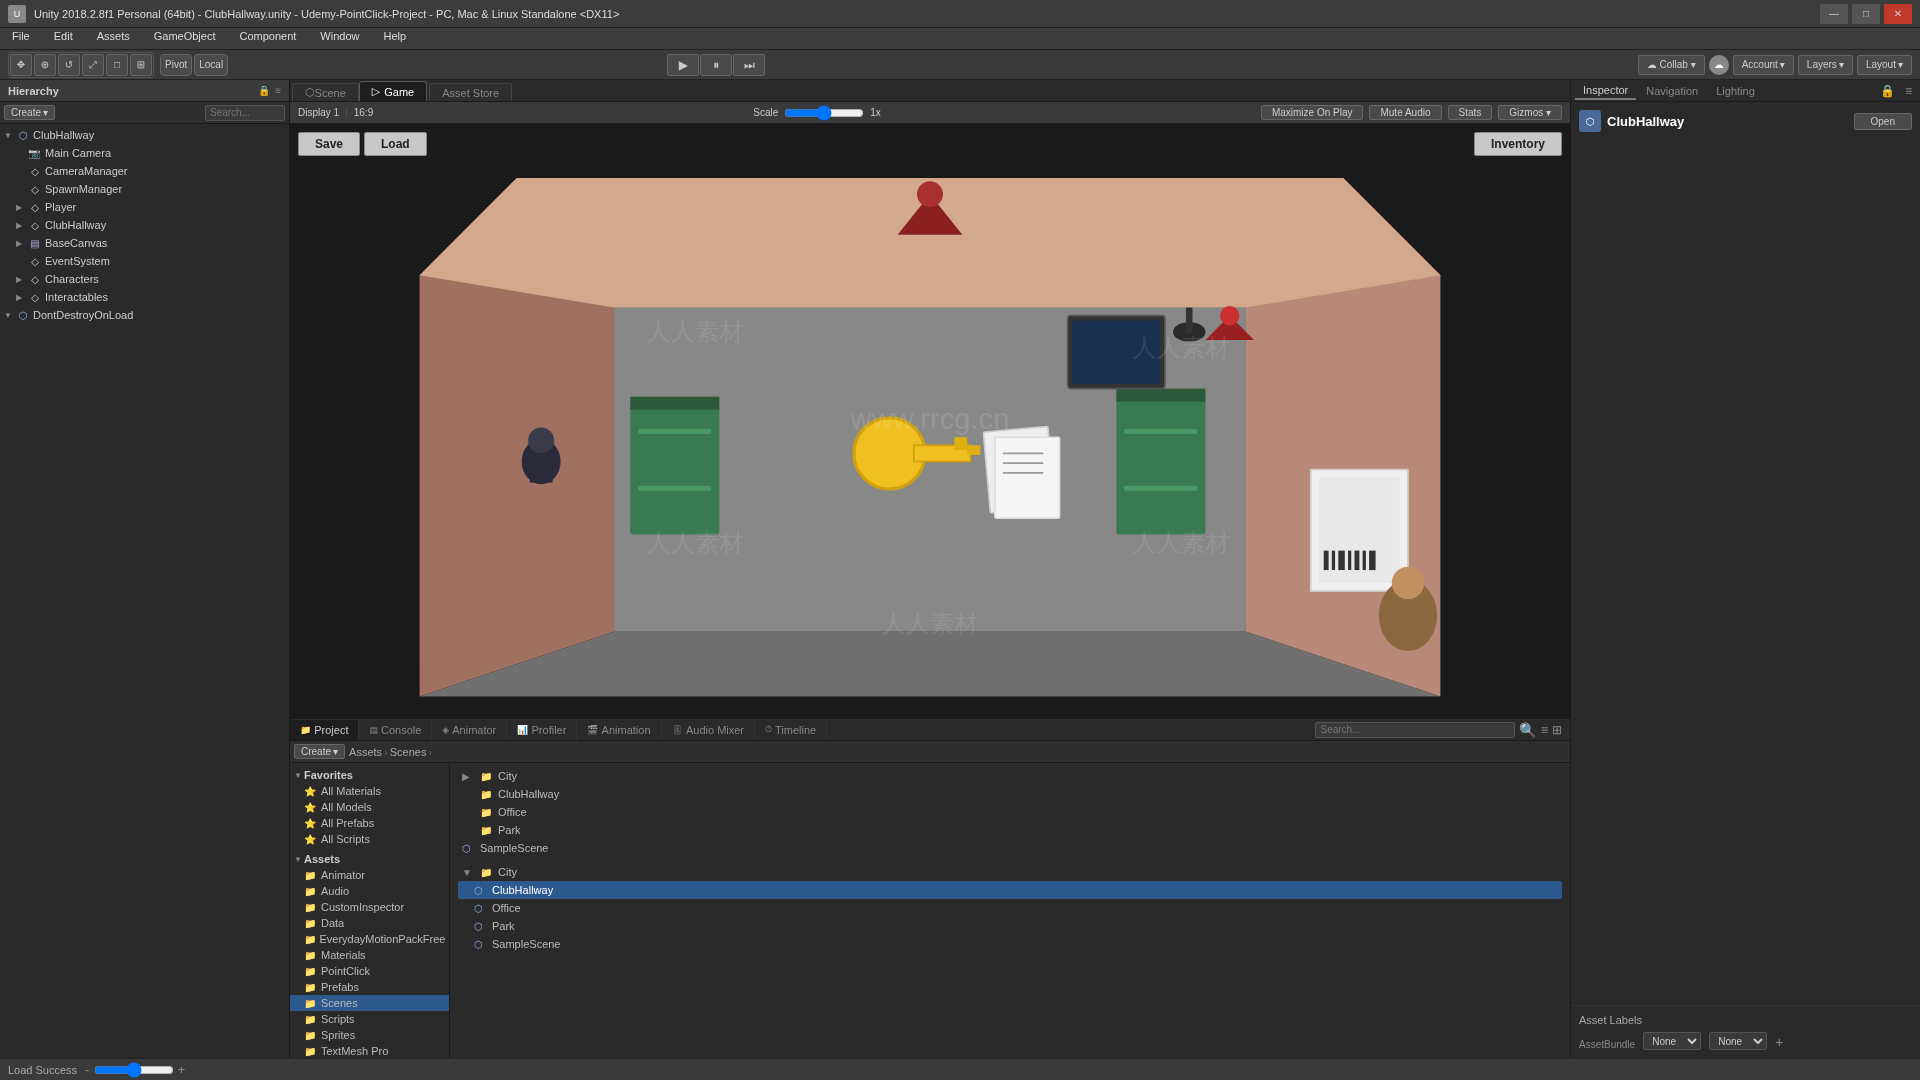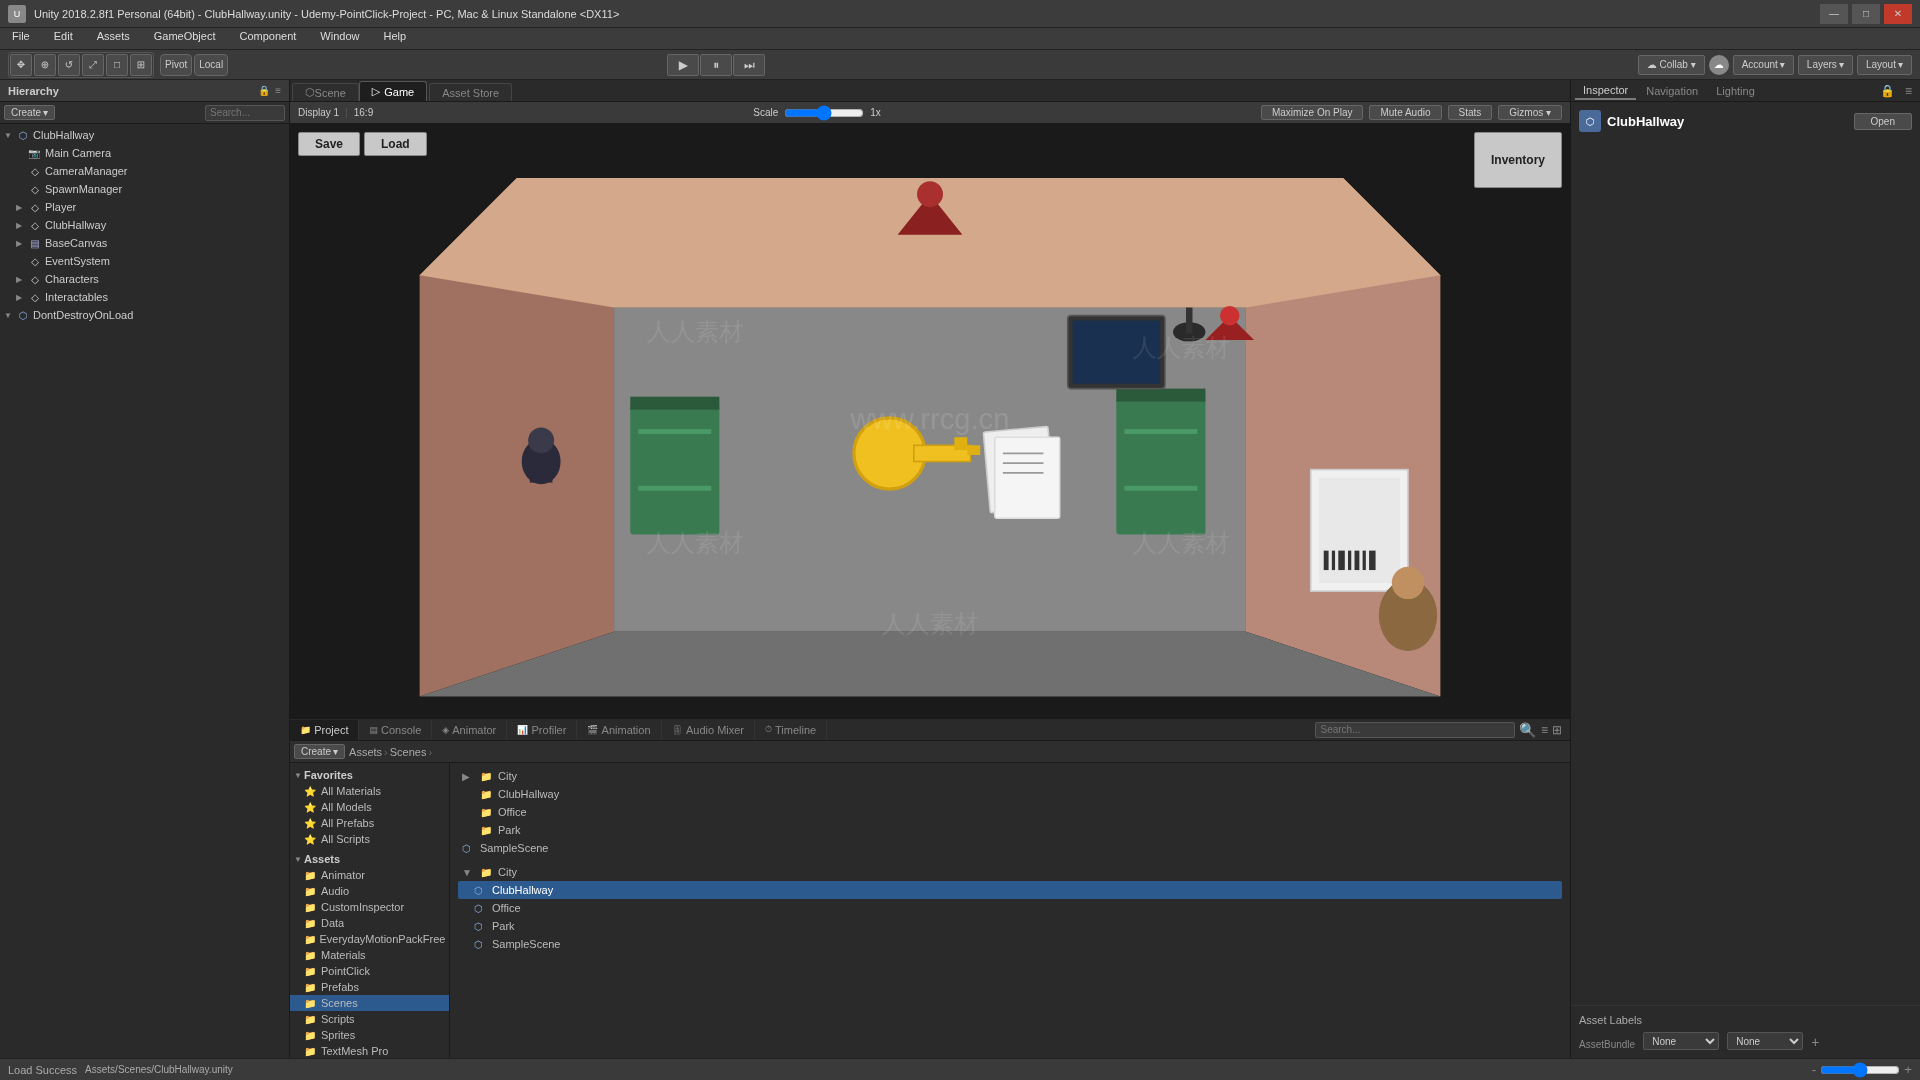--- a/index.html
+++ b/index.html
@@ -60,21 +60,21 @@
     .scene-ctrl { padding: 1px 10px; background: #4a4a4a; border: 1px solid #666; color: #ccc; cursor: pointer; font-size: 10px; border-radius: 2px; }
 
     
     #viewport { flex: 1; position: relative; background: #000; overflow: hidden; }
     .game-image-placeholder { width: 100%; height: 100%; background: #1a1a1a; display: flex; align-items: center; justify-content: center; position: relative; }
     
     
     .game-overlay { position: absolute; top: 0; left: 0; right: 0; bottom: 0; }
     .save-load-btns { position: absolute; top: 8px; left: 8px; display: flex; gap: 4px; }
     .game-btn { padding: 4px 16px; background: #c8c8c8; border: 1px solid #888; color: #222; font-size: 12px; cursor: pointer; border-radius: 2px; font-weight: bold; }
-    .inventory-btn { position: absolute; top: 8px; right: 8px; padding: 20px 16px; background: #c8c8c8; border: 1px solid #888; color: #222; font-size: 12px; cursor: pointer; border-radius: 2px; font-weight: bold; }
+    .inventory-btn { position: absolute; top: 8px; right: 8px; padding: 4px 16px; background: #c8c8c8; border: 1px solid #888; color: #222; font-size: 12px; cursor: pointer; border-radius: 2px; font-weight: bold; }
 
     
     #bottom-panel { height: 340px; display: flex; flex-direction: column; border-top: 1px solid #1a1a1a; }
     #bottom-tabs { height: 22px; background: #2a2a2a; display: flex; align-items: center; border-bottom: 1px solid #1a1a1a; }
     .bottom-tab { height: 20px; padding: 0 10px; font-size: 11px; color: #888; cursor: pointer; display: flex; align-items: center; gap: 3px; border-right: 1px solid #333; }
     .bottom-tab.active { color: #ccc; background: #1e1e1e; }
     .bottom-tab-icon { font-size: 9px; }
     #bottom-content { flex: 1; display: flex; overflow: hidden; }
 
     
@@ -108,21 +108,21 @@
     #inspector-tabs { height: 22px; background: #2a2a2a; display: flex; align-items: center; padding: 0 4px; border-bottom: 1px solid #1a1a1a; gap: 2px; }
     .inspector-tab { padding: 2px 8px; font-size: 11px; color: #888; cursor: pointer; }
     .inspector-tab.active { color: #ccc; border-bottom: 2px solid #7a7a7a; }
     .inspector-content { flex: 1; padding: 8px; }
     .inspector-header { display: flex; align-items: center; gap: 6px; margin-bottom: 8px; }
     .unity-cube { width: 22px; height: 22px; background: #4a6a9a; border-radius: 3px; display: flex; align-items: center; justify-content: center; color: #fff; font-size: 10px; }
     .inspector-name { font-size: 13px; color: #fff; font-weight: bold; flex: 1; }
     .open-btn { padding: 2px 16px; background: #4a4a4a; border: 1px solid #666; color: #ccc; cursor: pointer; font-size: 10px; border-radius: 2px; }
     .asset-labels { font-size: 11px; color: #aaa; margin-bottom: 6px; }
     .asset-label-row { display: flex; align-items: flex-end; gap: 8px; margin-top: 4px; }
-    .asset-label-select { height: 18px; background: #3a3a3a; border: 1px solid #555; color: #ccc; font-size: 10px; padding: 0 4px; border-radius: 2px; width: 76px; }
+    .asset-label-select { height: 18px; background: #3a3a3a; border: 1px solid #555; color: #ccc; font-size: 10px; padding: 0 4px; border-radius: 2px; width: 58px; }
 
     
     #statusbar { height: 22px; background: #3a3a3a; display: flex; align-items: center; padding: 0 8px; border-top: 1px solid #222; font-size: 11px; color: #aaa; gap: 8px; }
     .status-path { flex: 1; font-size: 10px; }
     .status-zoom { display: flex; align-items: center; gap: 4px; }
 
     
     #scene-svg { width: 100%; height: 100%; }
 
     
@@ -630,19 +630,18 @@
           <option>None</option>
         </select>
         <button style="background:none;border:none;color:#888;cursor:pointer;font-size:14px;">+</button>
       </div>
     </div>
   </div>
 </div>
 
 <div id="statusbar">
   <span>Load Success</span>
-  <span class="status-path">Assets/Scenes/ClubHallway.unity</span>
   <div class="status-zoom">
     <button style="background:none;border:none;color:#888;cursor:pointer;">-</button>
     <input type="range" style="width: 80px; height: 8px;" value="50">
     <button style="background:none;border:none;color:#888;cursor:pointer;">+</button>
   </div>
 </div>
 
 </body></html>

